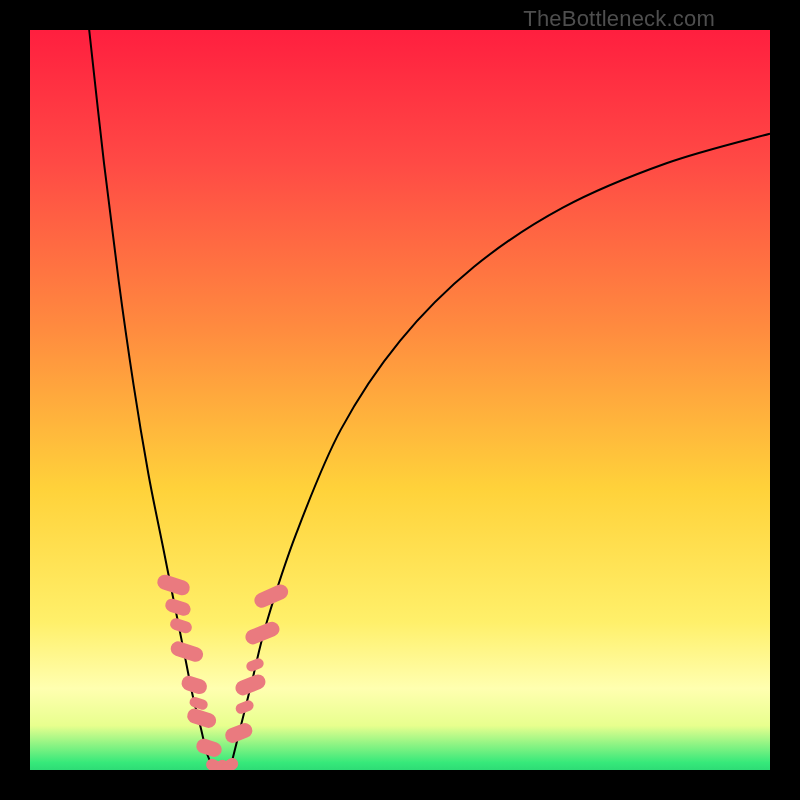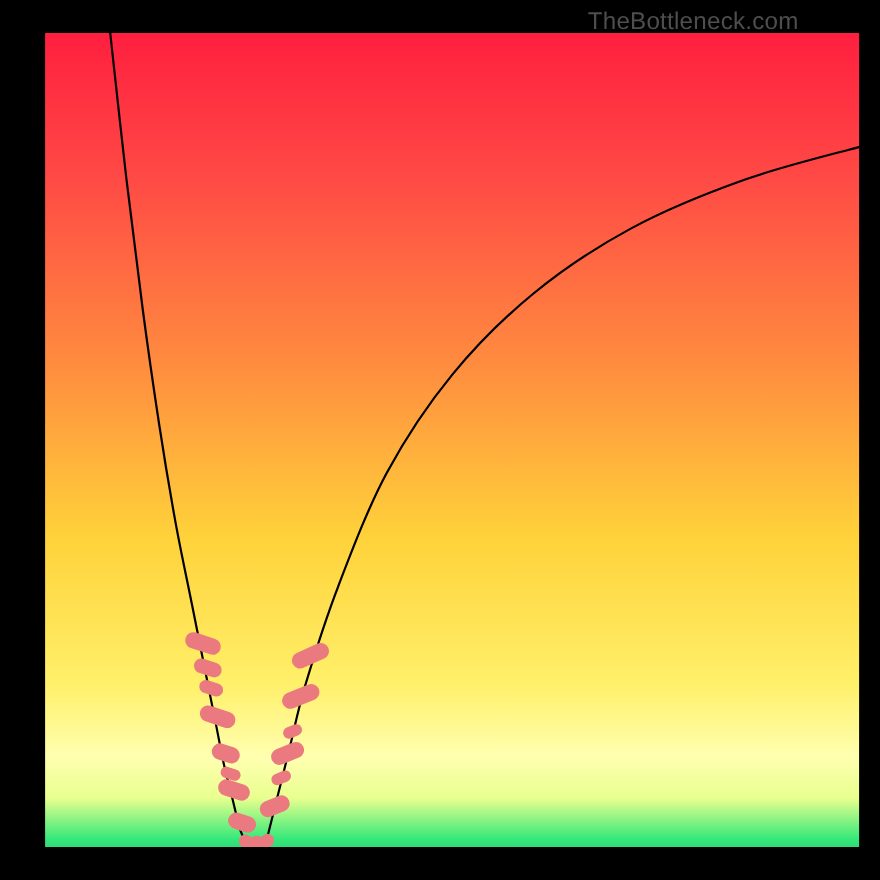--- a/index.html
+++ b/index.html
@@ -6,21 +6,21 @@
     margin: 0;
     padding: 0;
     width: 800px;
     height: 800px;
     overflow: hidden;
     background: #000;
     font-family: Arial, Helvetica, sans-serif;
   }
   .frame {
     position: absolute;
-    left: 11px;
+    left: 0;
     top: 0;
     width: 727px;
     height: 800px;
     background: #000;
   }
   .plot {
     position: absolute;
     left: 30px;
     top: 30px;
     width: 740px;

